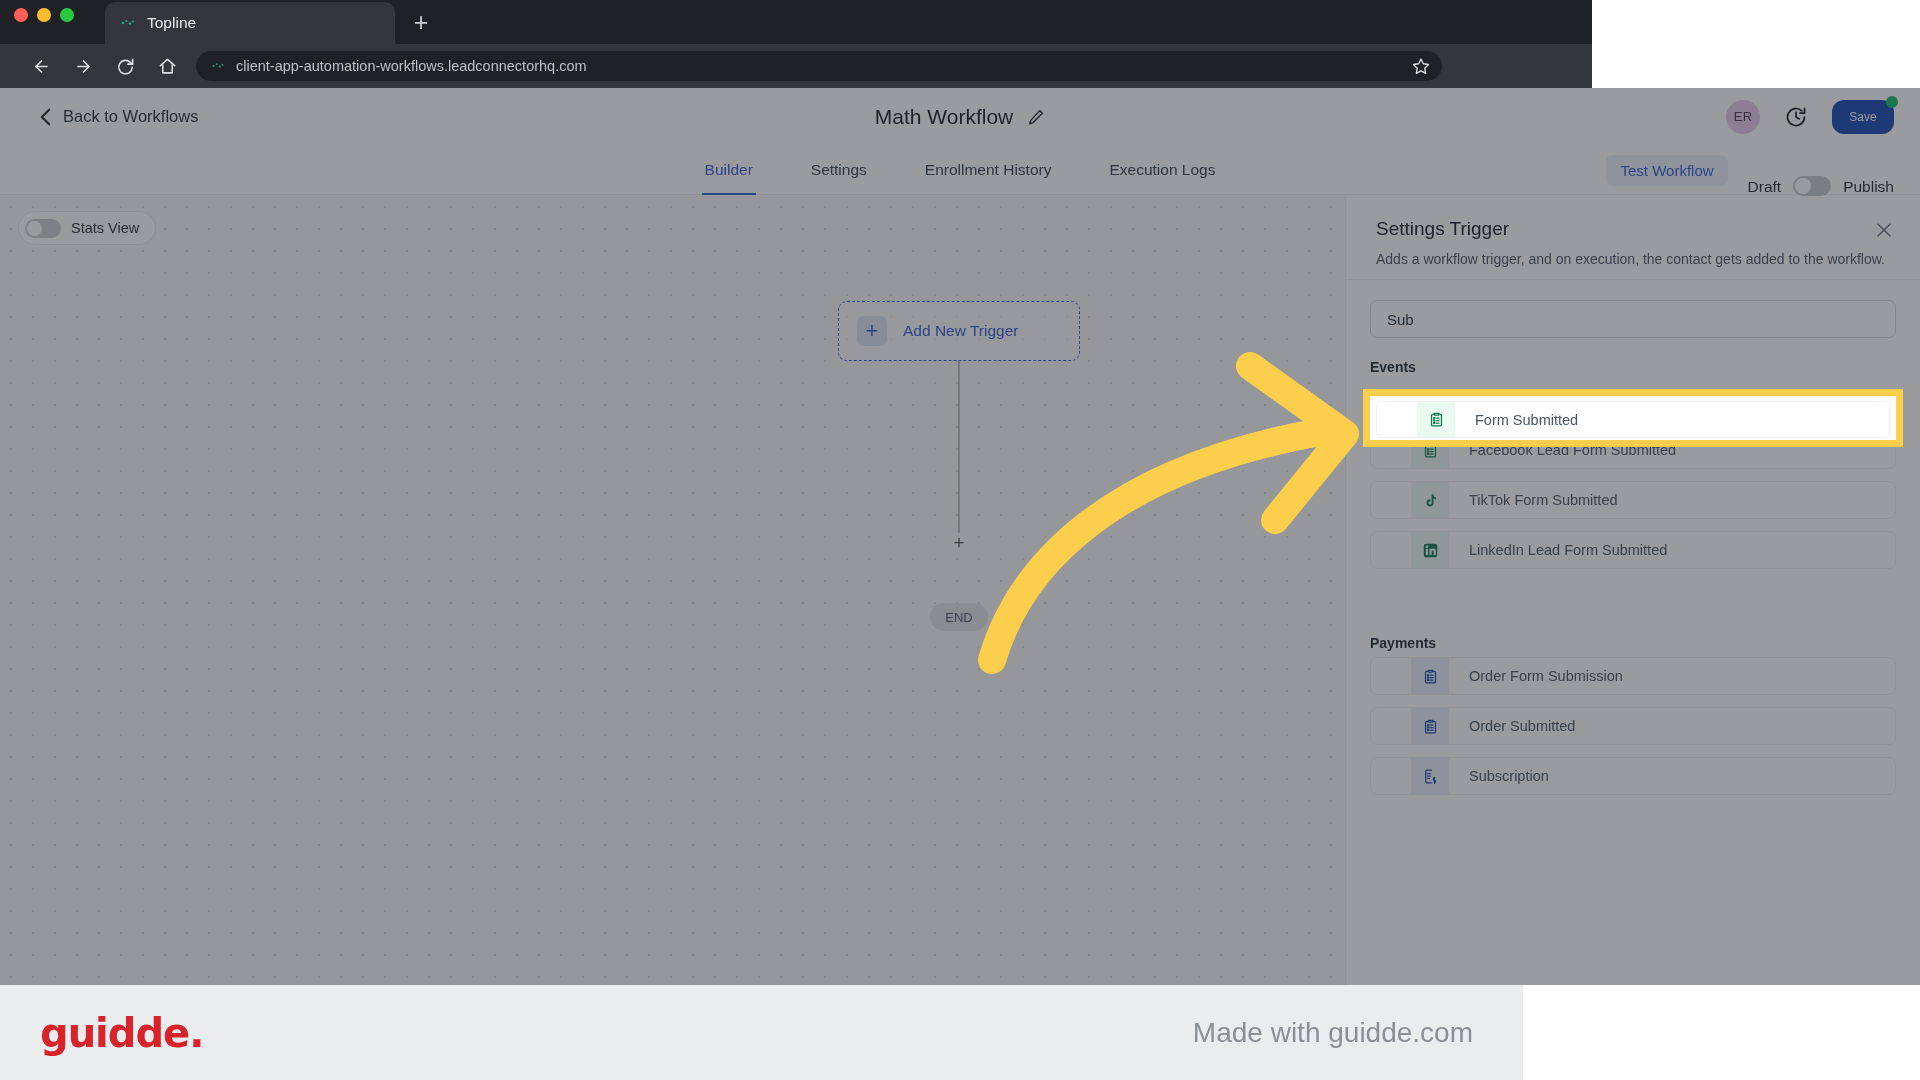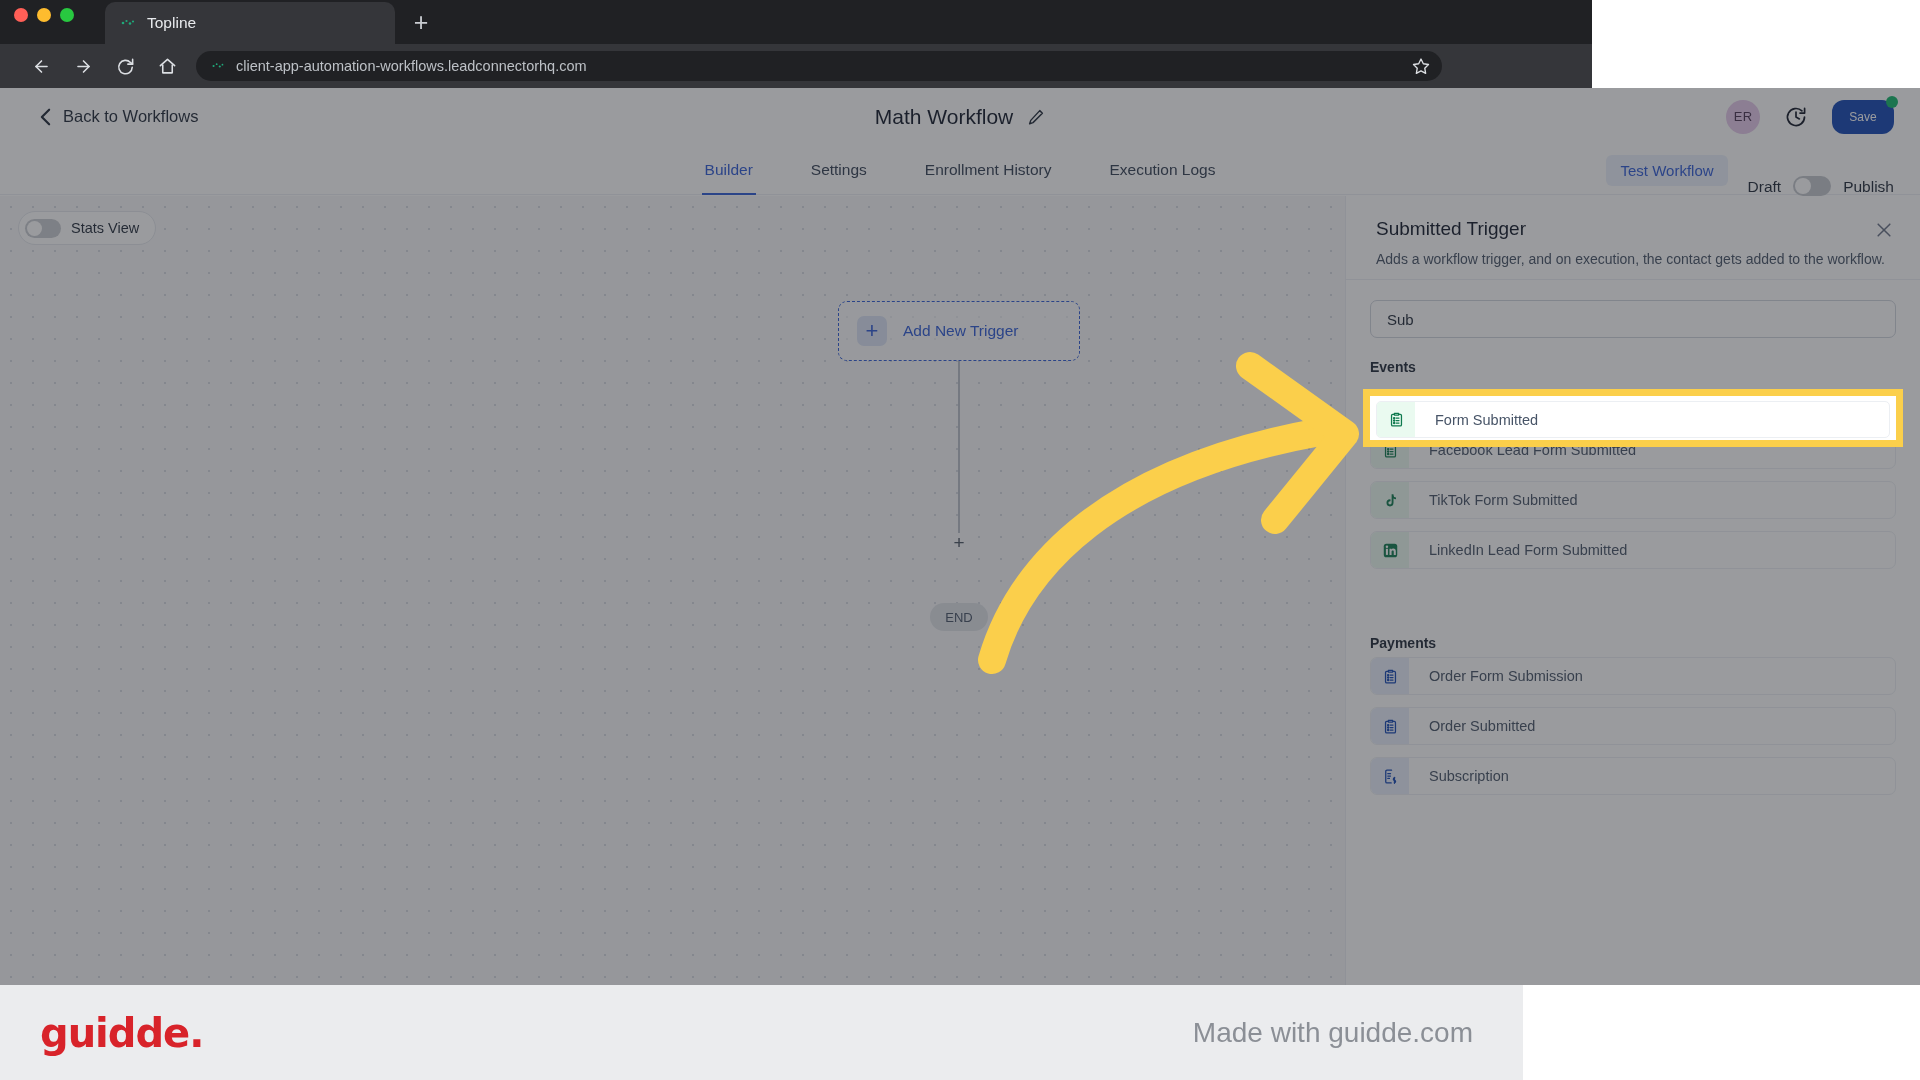--- a/index.html
+++ b/index.html
@@ -105,21 +105,21 @@
   .panel-title { font-size:19px; color:#101828; }
   .panel-sub { font-size:14px; color:#475467; margin-top:10px; line-height:1.35; }
   .panel-close { position:absolute; right:26px; top:24px; width:20px; height:20px; color:#667085; cursor:pointer; }
   .panel-divider { position:absolute; left:0; right:0; top:83px; height:1px; background:#eceff3; }
   .search-box { position:absolute; left:24px; right:24px; top:104px; height:38px; border:1px solid #d0d5dd;
     border-radius:7px; display:flex; align-items:center; padding:0 16px; }
   .search-val { font-size:15px; color:#1f2937; }
   .grouplabel { position:absolute; left:24px; font-size:14px; font-weight:bold; color:#1f2937; }
   .itemlist { position:absolute; left:24px; right:24px; }
   .litem { height:38px; border:1px solid #eceff3; border-radius:7px; display:flex; align-items:center;
-    margin-bottom:12px; overflow:hidden; cursor:pointer; background:#fff; }
+    margin-bottom:12px; overflow:hidden; cursor:pointer; background:#fff;padding-left:40px; }
   .li-ic { width:38px; height:100%; background:#eafaf0; display:flex; align-items:center; justify-content:center; flex:0 0 38px; }
   .li-ic.blue { background:#e8eefb; }
   .li-txt { font-size:14.5px; color:#475467; padding-left:20px; }
 
   
   .dim { position:absolute; left:0; top:88px; width:1920px; height:897px;
     background:rgba(40,42,48,.47); pointer-events:none; }
 
   
   .spot { position:absolute; left:1363px; top:389px; width:540px; height:58px; z-index:6;
@@ -305,21 +305,21 @@
         <div class="inner">
           
           
         </div>
       </div>
 
     </div>
 
     <div class="panel">
       <div class="panel-head">
-        <div class="panel-title">Submitted Trigger</div>
+        <div class="panel-title">Settings Trigger</div>
         <div class="panel-sub">Adds a workflow trigger, and on execution, the contact gets added to the workflow.</div>
       </div>
       <span class="panel-close">
         <svg width="20" height="20" viewBox="0 0 24 24" fill="none" stroke="currentColor" stroke-width="1.8" stroke-linecap="round">
             <line x1="5" y1="5" x2="19" y2="19"></line>
             <line x1="19" y1="5" x2="5" y2="19"></line>
           </svg>
       </span>
       <div class="panel-divider"></div>
 

